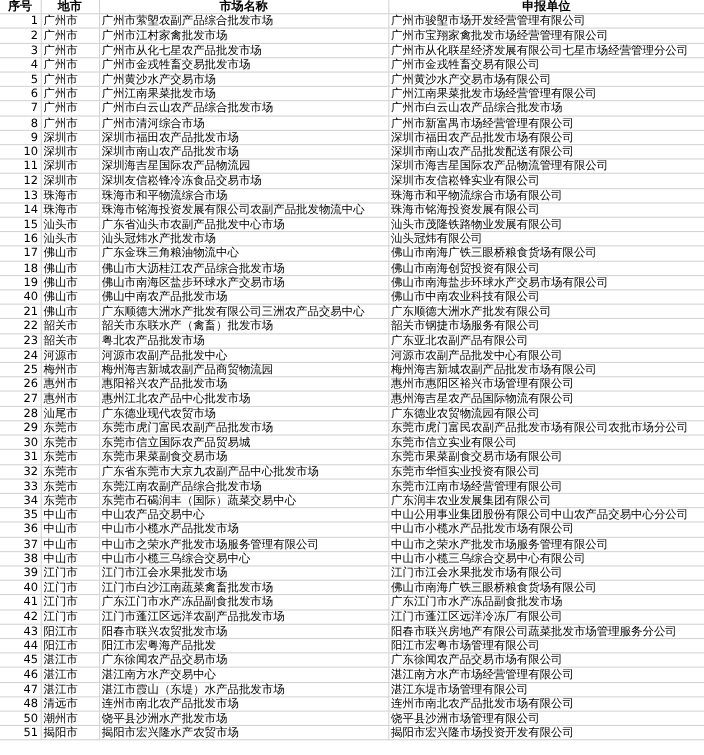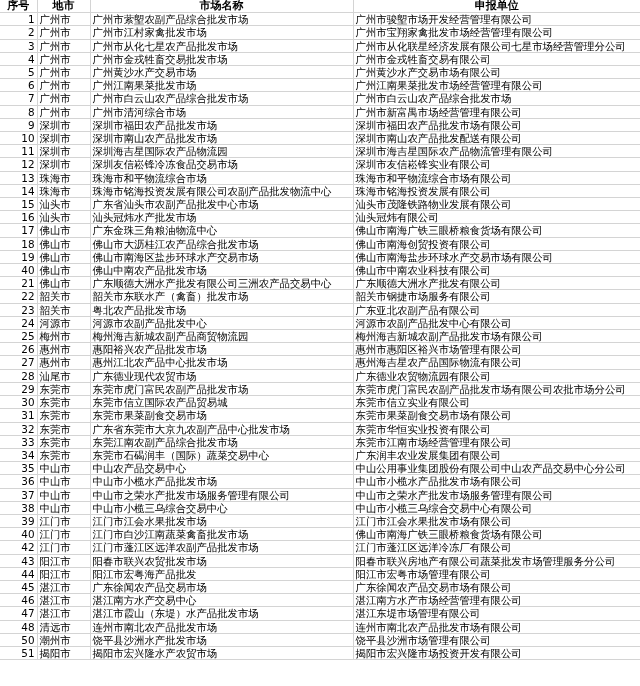--- a/index.html
+++ b/index.html
@@ -272,20 +272,26 @@
         <td class="name">江门市江会水果批发市场</td>
         <td class="unit">江门市江会水果批发市场有限公司</td>
       </tr>
       <tr>
         <td class="num">40</td>
         <td class="city">江门市</td>
         <td class="name">江门市白沙江南蔬菜禽畜批发市场</td>
         <td class="unit">佛山市南海广铁三眼桥粮食货场有限公司</td>
       </tr>
       <tr>
+        <td class="num">41</td>
+        <td class="city">江门市</td>
+        <td class="name">广东江门市水产冻品副食批发市场</td>
+        <td class="unit">广东江门市水产冻品副食批发市场</td>
+      </tr>
+      <tr>
         <td class="num">42</td>
         <td class="city">江门市</td>
         <td class="name">江门市蓬江区远洋农副产品批发市场</td>
         <td class="unit">江门市蓬江区远洋冷冻厂有限公司</td>
       </tr>
       <tr>
         <td class="num">43</td>
         <td class="city">阳江市</td>
         <td class="name">阳春市联兴农贸批发市场</td>
         <td class="unit">阳春市联兴房地产有限公司蔬菜批发市场管理服务分公司</td>

